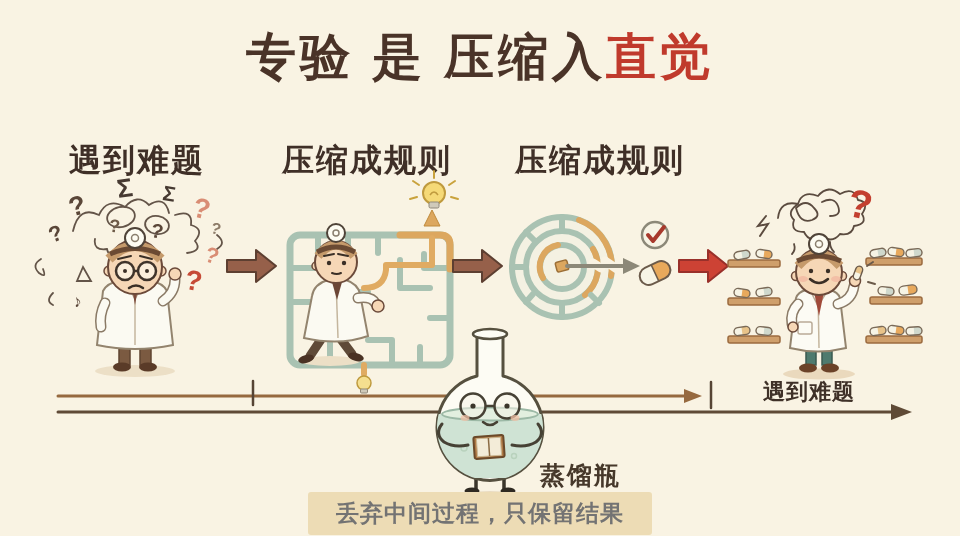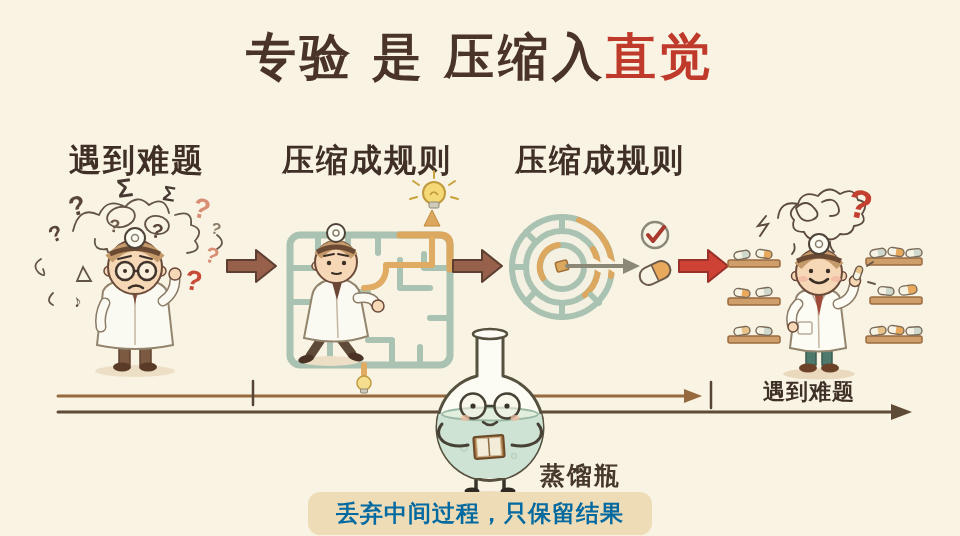--- a/index.html
+++ b/index.html
@@ -26,22 +26,22 @@
   .flask-label{
     position:absolute;left:540px;top:427px;font-size:25px;font-weight:800;
     color:#46382a;letter-spacing:2px;white-space:nowrap;margin-top:32px;
   }
   .tl-label{
     position:absolute;left:763px;top:377px;font-size:22px;font-weight:800;
     color:#3f3128;letter-spacing:1px;white-space:nowrap;
   }
   .caption{
     position:absolute;left:50%;top:492px;transform:translateX(-50%);
-    background:#eddcb5;border-radius:12px;padding:6px 28px;
-    font-size:23px;font-weight:800;color:#0369a1;letter-spacing:1px;white-space:nowrap;
+    background:#eddcb5;border-radius:3px;padding:6px 28px;
+    font-size:23px;font-weight:800;color:#737373;letter-spacing:1px;white-space:nowrap;
   }
   svg{position:absolute;overflow:visible;}
 </style>
 </head>
 <body>
 
 <div class="canvas">
 
   <div class="title"><span>专验 是 压缩入</span><span class="red">直觉</span></div>
 

